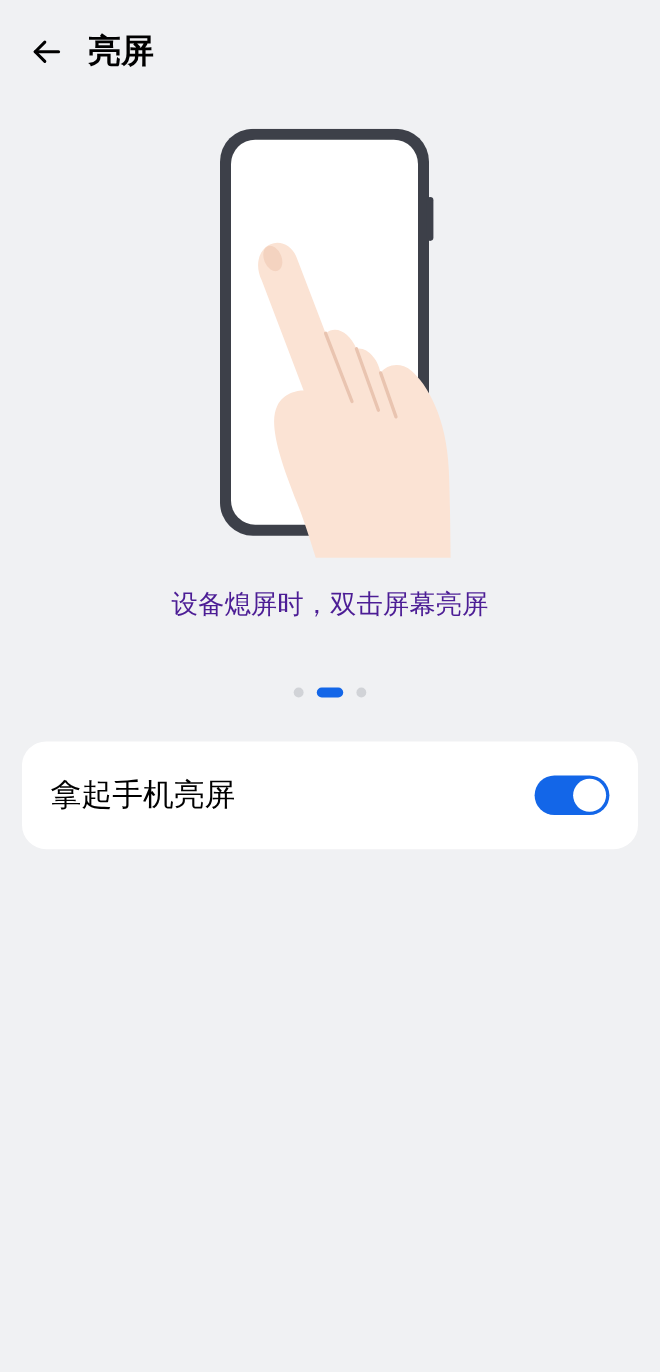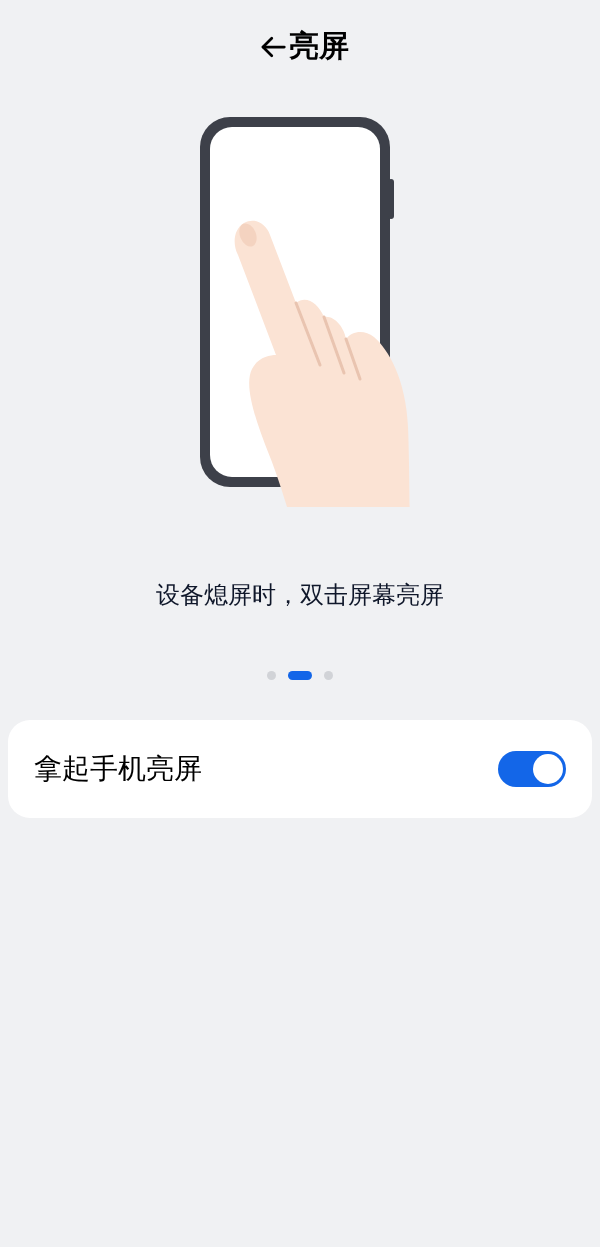--- a/index.html
+++ b/index.html
@@ -12,21 +12,21 @@
     height: 1247px;
     background: #f0f1f3;
     font-family: -apple-system, "Segoe UI", "PingFang SC", "Microsoft YaHei", sans-serif;
     overflow: hidden;
     position: relative;
   }
   .header {
     display: flex;
     align-items: center;
     padding: 26px 20px 20px 26px;
-    justify-content: center;
+    gap: 22px;
   }
   .back-icon {
     width: 32px;
     height: 32px;
     display: flex;
     align-items: center;
     justify-content: center;
   }
   .back-icon svg {
     width: 30px;
@@ -42,23 +42,23 @@
     display: flex;
     flex-direction: column;
     align-items: center;
   }
   .illustration-box {
     width: 280px;
     height: 390px;
     position: relative;
   }
   .caption {
-    margin-top: 72px;
+    margin-top: 26px;
     font-size: 24px;
-    color: #0f172a;
+    color: #4c1d95;
     text-align: center;
   }
   .dots {
     margin-top: 60px;
     display: flex;
     justify-content: center;
     gap: 12px;
     align-items: center;
   }
   .dot {
@@ -73,21 +73,21 @@
     border-radius: 5px;
     background: #1366e8;
   }
   .settings-list {
     margin-top: 40px;
     display: flex;
     flex-direction: column;
   }
   .setting-row-wrap {
     position: relative;
-    padding: 0 8px;
+    padding: 0 20px;
   }
   .setting-row {
     background: #ffffff;
     border-radius: 22px;
     padding: 30px 26px;
     display: flex;
     align-items: center;
     justify-content: space-between;
   }
   .setting-label {

